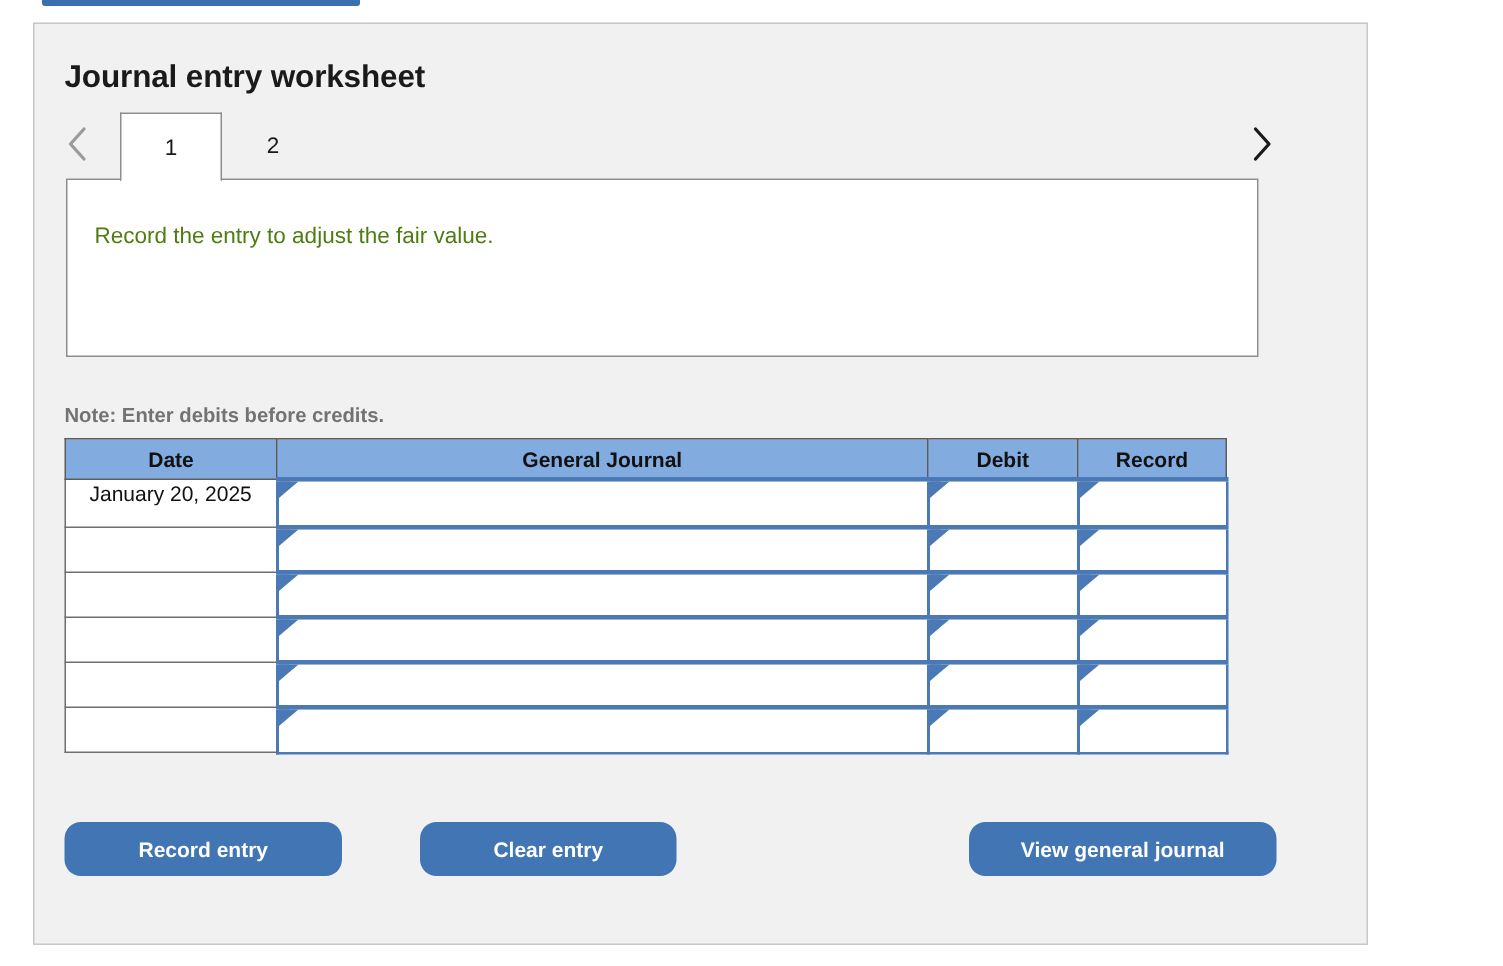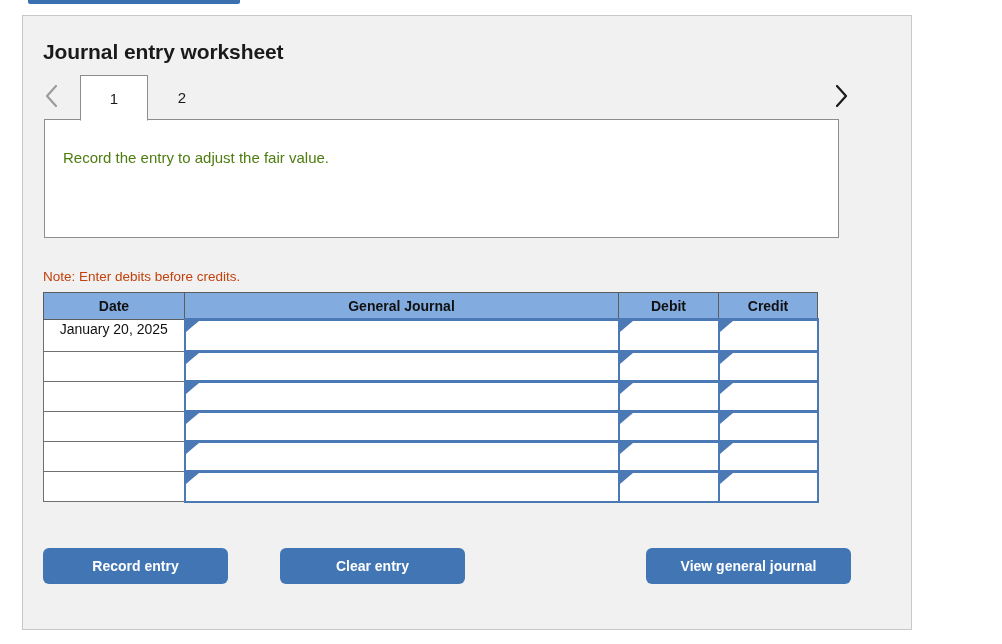--- a/index.html
+++ b/index.html
@@ -127,21 +127,22 @@
     top: 29px;
     font-size: 15px;
     color: #4d7c0f;
   }
 
   .note {
     position: absolute;
     left: 43px;
     top: 269px;
     font-size: 13.5px;
-    color: #c2410c;
+    color: #737373;
+    font-weight: bold;
   }
 
   
   .jtable {
     position: absolute;
     left: 43px;
     top: 292px;
     width: 774px;
     border-collapse: collapse;
     table-layout: fixed;
@@ -202,30 +203,30 @@
 
   
   .btn {
     position: absolute;
     height: 36px;
     background: #4175b4;
     color: #ffffff;
     font-size: 14px;
     font-weight: bold;
     border: none;
-    border-radius: 6px;
+    border-radius: 11px;
     cursor: pointer;
     font-family: "Liberation Sans", sans-serif;
     display: flex;
     align-items: center;
     justify-content: center;
     padding: 0 14px;
   }
   .btn-record { left: 43px;  top: 548px; width: 185px; }
-  .btn-clear  { left: 280px; top: 548px; width: 185px; }
+  .btn-clear  { left: 280px; top: 548px; width: 171px; }
   .btn-view   { left: 646px; top: 548px; width: 205px; }
 </style>
 </head>
 <body>
 
 <div id="root">
 
   <div class="top-bar-clip"></div>
 
   <div class="panel"></div>
@@ -267,21 +268,21 @@
       <col class="col-date">
         <col class="col-gj">
         <col class="col-debit">
         <col class="col-credit">
     </colgroup>
     <thead>
       <tr>
         <th>Date</th>
         <th>General Journal</th>
         <th>Debit</th>
-        <th>Credit</th>
+        <th>Record</th>
       </tr>
     </thead>
     <tbody>
       <tr class="r-first">
         <td class="cell-date">January 20, 2025</td>
         <td class="cell-input">
           <span class="marker"></span>
         </td>
         <td class="cell-input">
           <span class="marker"></span>

